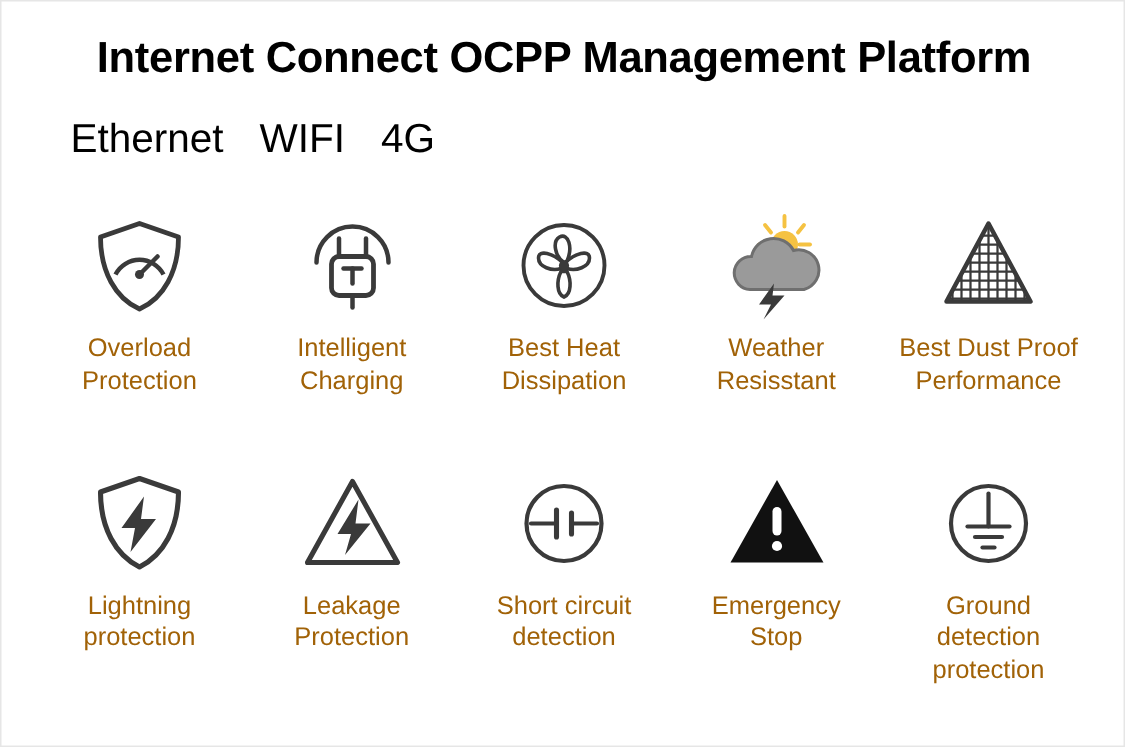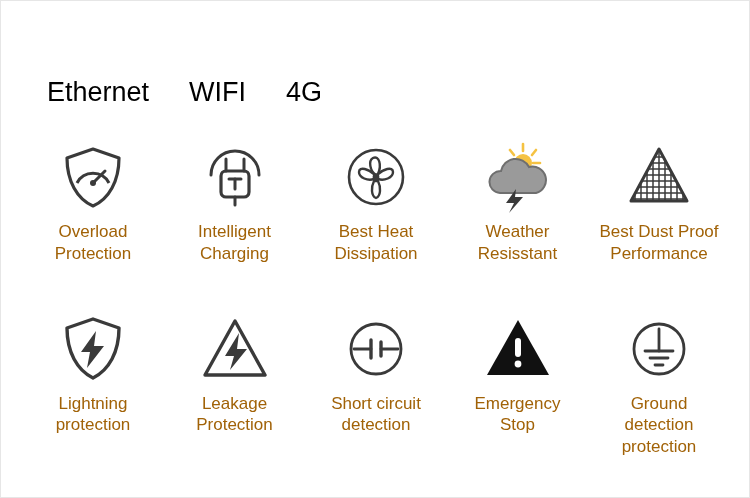--- a/index.html
+++ b/index.html
@@ -33,21 +33,21 @@
     color: #000000;
     letter-spacing: -0.2px;
     font-family: "Liberation Sans", sans-serif;
   }
   .conn-row {
     position: absolute;
     top: 76px;
     left: 46px;
     display: flex;
     align-items: flex-start;
-    gap: 40px;
+    gap: 24px;
   }
   .conn-item {
     font-size: 27px;
     color: #000000;
     font-family: "Liberation Sans", sans-serif;
   }
   .grid {
     position: absolute;
     top: 140px;
     left: 22px;
@@ -81,20 +81,21 @@
     color: #a16207;
     font-family: "Liberation Sans", sans-serif;
     white-space: pre-line;
   }
 </style>
 </head>
 <body>
 
 <div class="page">
 
+  <div class="title">Internet Connect OCPP Management Platform</div>
 
   <div class="conn-row">
     <div class="conn-item">Ethernet</div>
     <div class="conn-item">WIFI</div>
     <div class="conn-item">4G</div>
   </div>
 
   <div class="grid">
 
     <div class="row row1">

